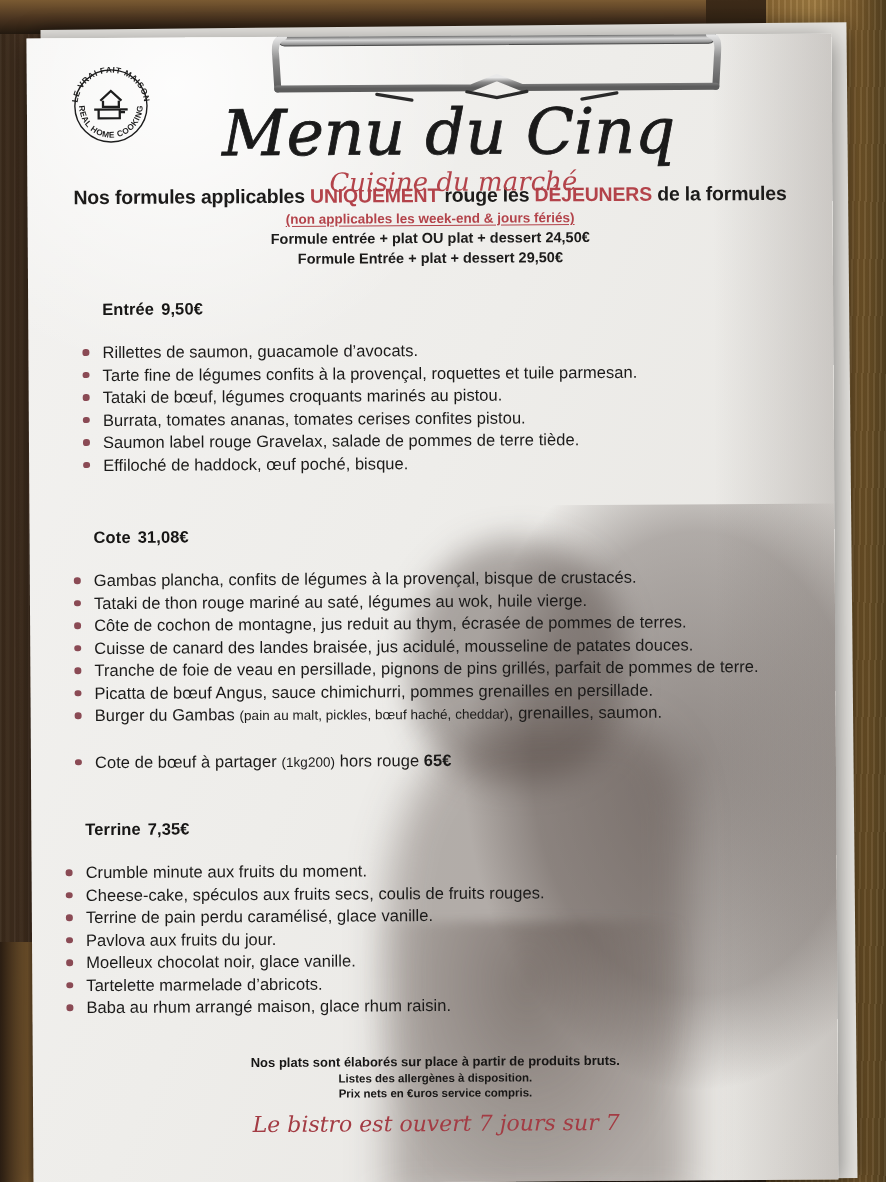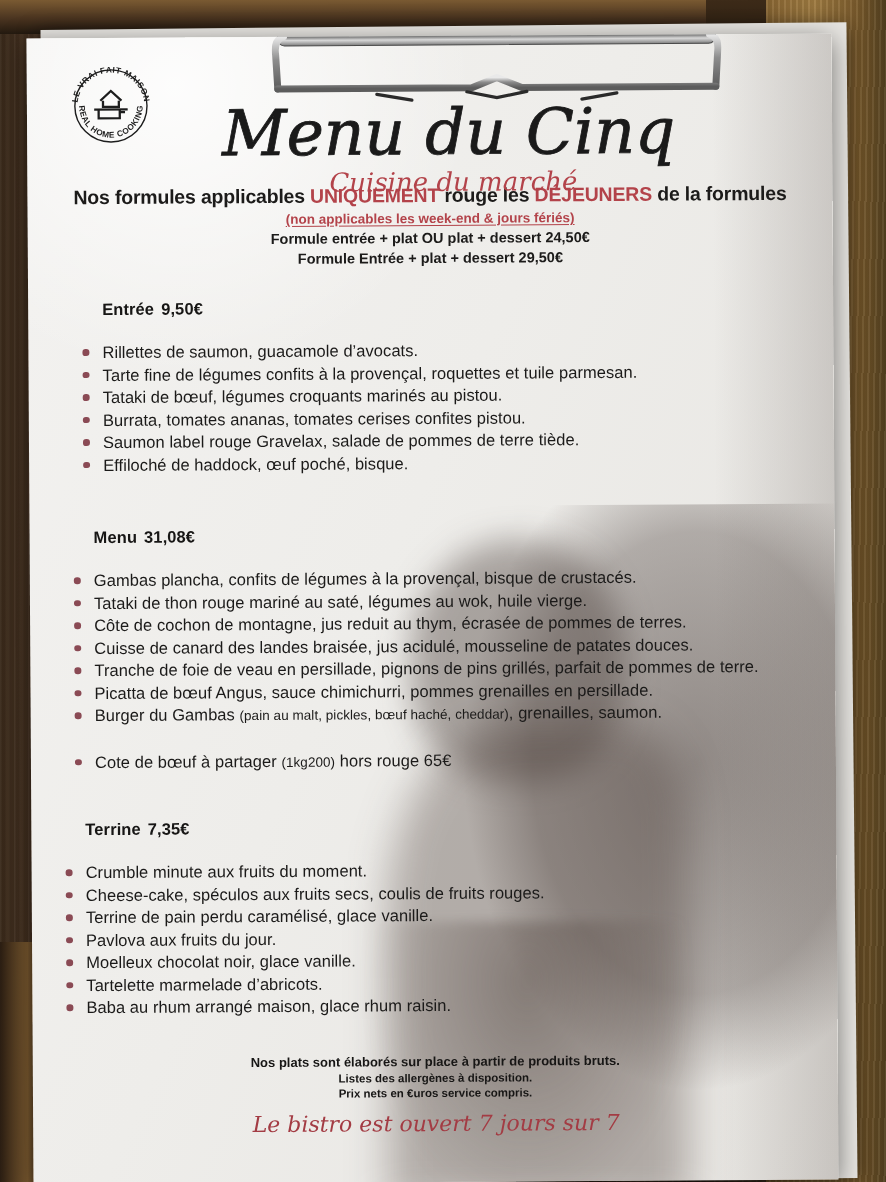--- a/index.html
+++ b/index.html
@@ -156,21 +156,21 @@
   ul.items li{
     position:relative;padding-left:26px;
     font-size:16.5px;line-height:22.5px;color:#1b1a19;
     letter-spacing:.05px;white-space:nowrap;
   }
   ul.items li::before{
     content:"";position:absolute;left:6px;top:8px;
     width:6.5px;height:6.5px;border-radius:50%;
     background:#8a4a54;
   }
-  ul.items li .bold{font-weight:normal;text-align:right;}
+  ul.items li .bold{font-weight:bold;text-align:right;}
   ul.items li .med{font-size:13.5px;}
 
   .plat-extra{margin-top:26px;}
   .plat-extra li{padding-left:30px;}
   .plat-extra li::before{left:10px;}
 
   
   .sec-entree ul.items li{padding-left:26px;}
   .sec-plat ul.items li{padding-left:26px;}
   .sec-dessert ul.items li{padding-left:26px;}
@@ -279,21 +279,21 @@
         <li>Rillettes de saumon, guacamole d’avocats.</li>
         <li>Tarte fine de légumes confits à la provençal, roquettes et tuile parmesan.</li>
         <li>Tataki de bœuf, légumes croquants marinés au pistou.</li>
         <li>Burrata, tomates ananas, tomates cerises confites pistou.</li>
         <li>Saumon label rouge Gravelax, salade de pommes de terre tiède.</li>
         <li>Effiloché de haddock, œuf poché, bisque.</li>
       </ul>
     </div>
 
     <div class="section sec-plat">
-      <div class="sec-head"><span>Menu</span><span class="price">31,08€</span></div>
+      <div class="sec-head"><span>Cote</span><span class="price">31,08€</span></div>
       <ul class="items">
         <li>Gambas plancha, confits de légumes à la provençal, bisque de crustacés.</li>
         <li>Tataki de thon rouge mariné au saté, légumes au wok, huile vierge.</li>
         <li>Côte de cochon de montagne, jus reduit au thym, écrasée de pommes de terres.</li>
         <li>Cuisse de canard des landes braisée, jus acidulé, mousseline de patates douces.</li>
         <li>Tranche de foie de veau en persillade, pignons de pins grillés, parfait de pommes de terre.</li>
         <li>Picatta de bœuf Angus, sauce chimichurri, pommes grenailles en persillade.</li>
         <li><span>Burger du Gambas </span><span class="med">(pain au malt, pickles, bœuf haché, cheddar)</span><span>, grenailles, saumon.</span></li>
       </ul>
       <ul class="items plat-extra">

